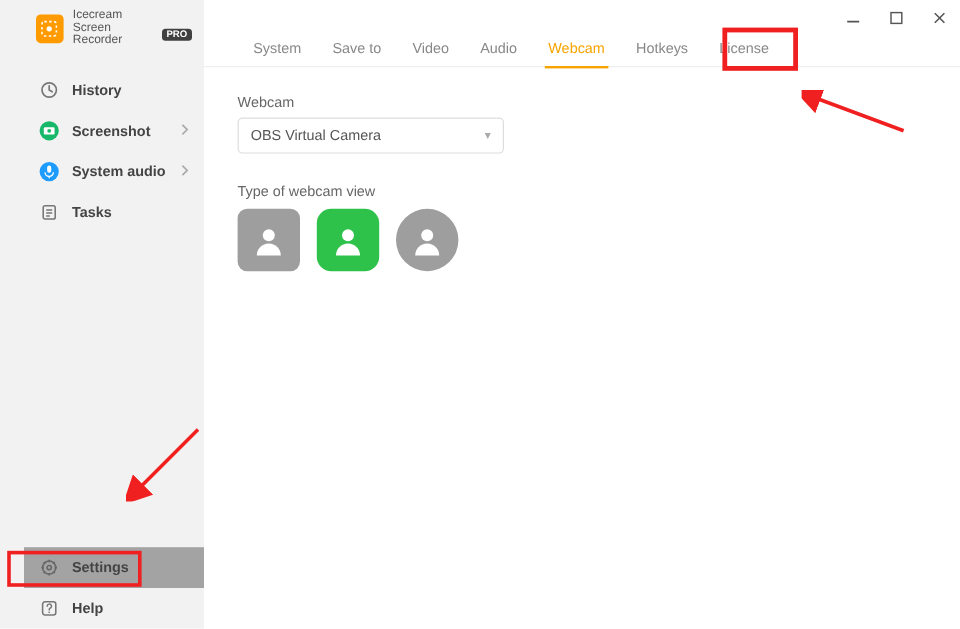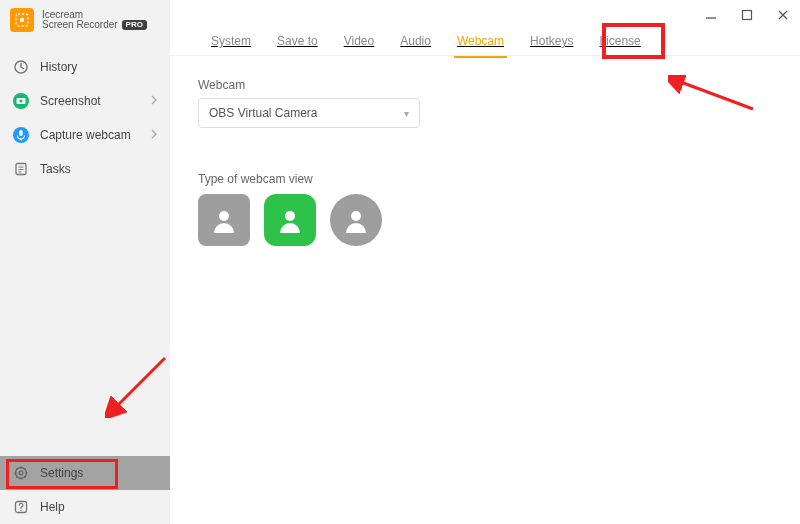--- a/index.html
+++ b/index.html
@@ -1,42 +1,42 @@
 <!DOCTYPE html>
 <html><head>
 <meta charset="utf-8">
 <style>
   * { box-sizing: border-box; margin: 0; padding: 0; font-family: -apple-system, BlinkMacSystemFont, "Segoe UI", Arial, sans-serif; }
   body { width: 800px; height: 524px; background: #fff; overflow: hidden; position: relative; }
   .app { display: flex; width: 100%; height: 100%; }
-  .sidebar { width: 170px; background: #f2f2f2; height: 100%; display: flex; flex-direction: column; }
+  .sidebar { width: 170px; background: #f2f2f2; height: 100%; display: flex; flex-direction: column; padding-left: 20px; }
   .brand { display: flex; align-items: center; padding: 8px 10px 8px 10px; gap: 8px; }
   .brand-logo { width: 24px; height: 24px; background: #ff9b00; border-radius: 4px; display:flex; align-items:center; justify-content:center; }
   .brand-text { display: flex; flex-direction: column; line-height: 1.05; }
   .brand-line1 { font-size: 10px; color: #555; }
-  .brand-line2 { font-size: 10px; color: #555; display:flex; align-items:center; gap:4px;text-align:right; }
+  .brand-line2 { font-size: 10px; color: #555; display:flex; align-items:center; gap:4px; }
   .pro-badge { background: #404040; color:#fff; font-size:8px; font-weight:700; padding:1px 4px; border-radius:3px; }
   .nav { margin-top: 10px; }
-  .nav-item { display: flex; align-items: center; height: 34px; padding: 0 12px; font-size: 12px; color: #444; cursor: pointer; gap: 10px; position:relative; }
+  .nav-item { display: flex; align-items: center; height: 34px; padding: 0 12px; font-size: 12px; color: #444; cursor: pointer; gap: 10px; position:relative;font-weight:bold; }
   .nav-icon-wrap { width: 18px; height: 18px; display:flex; align-items:center; justify-content:center; }
   .chev { margin-left:auto; color:#999; }
   .sidebar-bottom { margin-top: auto; }
   .sidebar-bottom .nav-item.selected { background: #a3a3a3; }
   .main { flex: 1; position: relative; }
   .win-controls { position:absolute; top:8px; right:10px; display:flex; gap:22px; }
   .win-btn { width:14px; height:14px; display:flex; align-items:center; justify-content:center; color:#555; cursor:pointer; font-size:14px; }
-  .tabs { display:flex; gap: 0; padding: 34px 0 0 28px; border-bottom:1px solid #eee; height:56px; align-items:flex-start;text-decoration:underline; }
+  .tabs { display:flex; gap: 0; padding: 34px 0 0 28px; border-bottom:1px solid #eee; height:56px; align-items:center; }
   .tab { font-size: 12px; color:#888; padding: 0 13px 10px 13px; cursor:pointer; position:relative; }
   .tab.active { color:#f7a400; }
   .tab.active::after { content:""; position:absolute; left:10px; right:10px; bottom:0; height:2px; background:#f7a400; }
   .content { padding: 22px 0 0 28px; }
   .field-label { font-size:12px; color:#666; margin-bottom:6px; }
   .select { width: 222px; height: 30px; border:1px solid #ddd; border-radius:4px; display:flex; align-items:center; padding:0 10px; font-size:12px; color:#555; justify-content:space-between; cursor:pointer; background:#fff; }
   .sel-car { color:#aaa; font-size:10px; }
-  .section2 { margin-top: 44px; }
+  .section2 { margin-top: 24px; }
   .view-row { display:flex; gap:14px; margin-top:8px; }
   .view-opt { width:52px; height:52px; border-radius:10px; display:flex; align-items:center; justify-content:center; cursor:pointer; }
   .view-opt.square { background:#9e9e9e; border-radius:8px; }
   .view-opt.rounded { background:#2fc24a; border-radius:12px; }
   .view-opt.circle { background:#9e9e9e; border-radius:50%; }
   
   .hl { position:absolute; border:4px solid #f02020; pointer-events:none; }
   .hl-tab { top:23px; left:432px; width:63px; height:36px; }
   .hl-settings { top:459px; left:6px; width:112px; height:30px; border-width:3px; }
   .arrow-svg { position:absolute; pointer-events:none; }
@@ -88,21 +88,21 @@
         </span>
       </div>
       <div class="nav-item">
         <span class="nav-icon-wrap">
           <svg width="18" height="18" viewBox="0 0 18 18">
               <circle cx="9" cy="9" r="8" fill="#1e9bff"></circle>
               <rect x="7.3" y="4" width="3.4" height="6" rx="1.7" fill="#fff"></rect>
               <path d="M5.5 9.5 a3.5 3.5 0 0 0 7 0 M9 13 v1.5" stroke="#fff" stroke-width="1.1" fill="none"></path>
             </svg>
         </span>
-        <span>Capture webcam</span>
+        <span>System audio</span>
         <span class="chev">
           <svg width="8" height="10" viewBox="0 0 8 10">
               <path d="M2 1 L6 5 L2 9" stroke="#aaa" stroke-width="1.4" fill="none"></path>
             </svg>
         </span>
       </div>
       <div class="nav-item">
         <span class="nav-icon-wrap">
           <svg width="16" height="16" viewBox="0 0 16 16">
               <rect x="3" y="2.5" width="10" height="11" rx="1.5" fill="none" stroke="#777" stroke-width="1.3"></rect>

